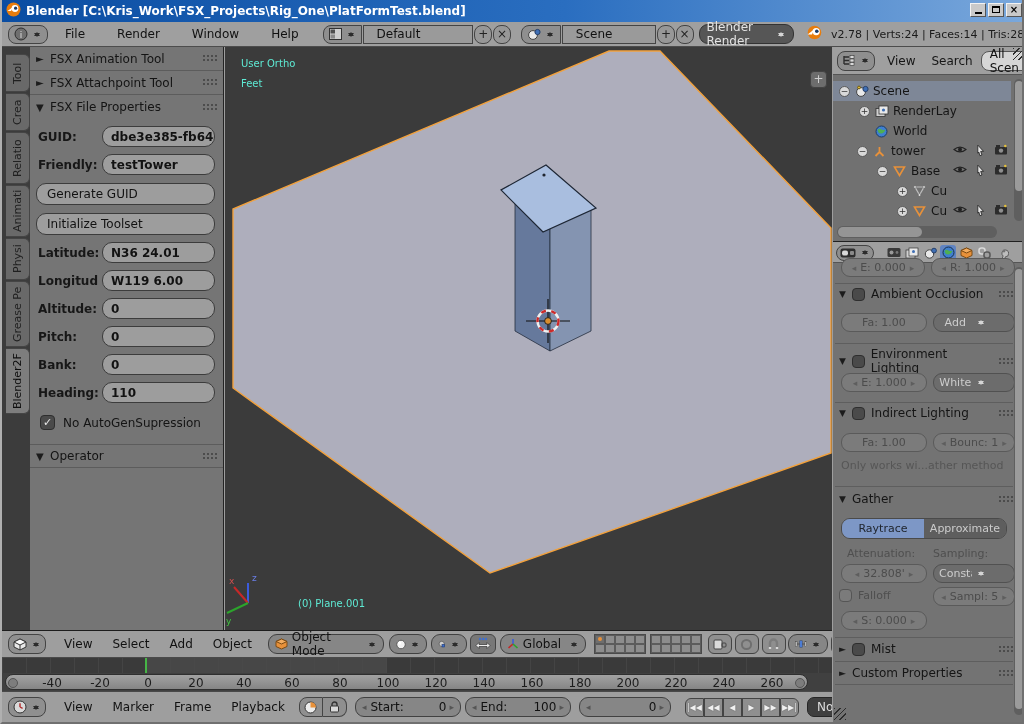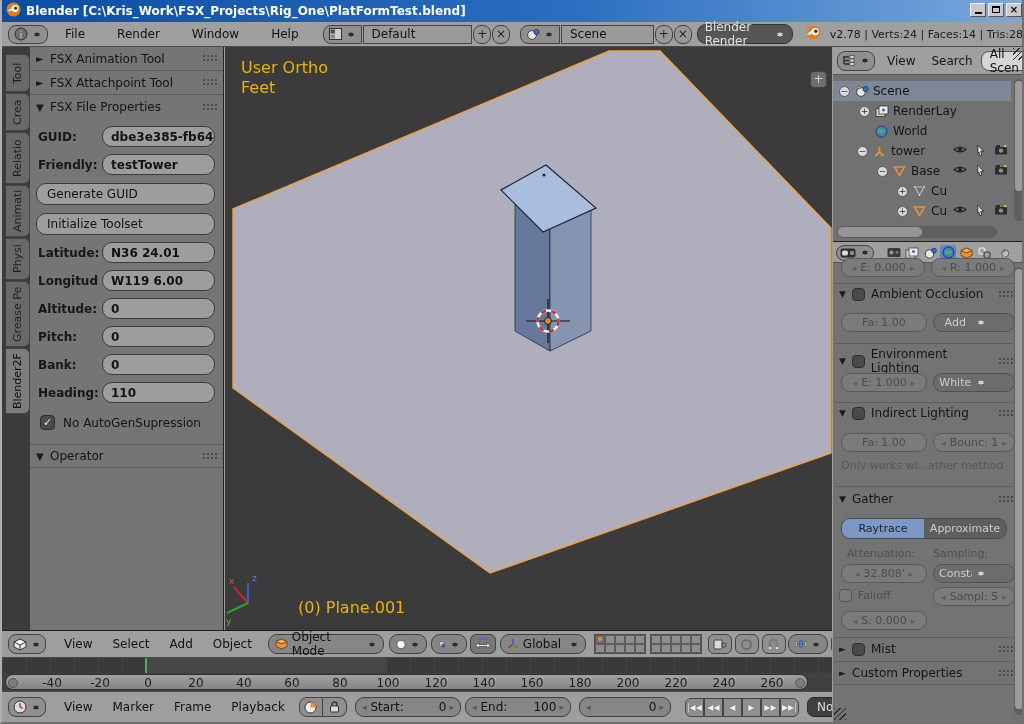--- a/index.html
+++ b/index.html
@@ -16,21 +16,21 @@
     font-size:10px;line-height:11px;text-align:center;color:#000;font-weight:bold;}
   .wbtn .minbar{display:block;width:7px;height:2px;background:#000;margin:8px auto 0;}
   .wbtn .maxbox{display:block;width:8px;height:7px;border:1px solid #000;border-top:2px solid #000;margin:2px auto 0;}
   
   .topheader{position:absolute;left:0;top:22px;width:1024px;height:25px;background:#9f9f9f;
     border-bottom:1px solid #4c4c4c;display:flex;align-items:center;font-size:12px;color:#111;}
   .menuitem{padding:0 16px;cursor:default;}
   .roundbtn{height:19px;background:#8f8f8f;border:1px solid #444;border-radius:8px;
     display:flex;align-items:center;padding:0 5px;margin:0 1px;}
   .idfield{height:19px;background:#9a9a9a;border:1px solid #444;display:flex;align-items:center;
-    padding:0 8px;color:#111;}
+    padding:0 13px;color:#111;}
   .sqbtn{width:21px;height:19px;background:#979797;border:1px solid #444;border-radius:8px;
     display:flex;align-items:center;justify-content:center;color:#222;font-size:12px;margin-left:1px;}
   .grp-l{border-radius:8px 0 0 8px;}
   .darkdrop{height:20px;background:#565656;border:1px solid #333;border-radius:9px;color:#e3e3e3;
     display:flex;align-items:center;padding:0 7px;font-size:12px;}
   .stats{margin-left:8px;font-size:11px;color:#1b1b1b;white-space:nowrap;overflow:hidden;}
   .ud{width:9px;height:11px;position:relative;margin-left:5px;flex:none;}
   .ud::before{content:'';position:absolute;left:1px;top:0;border:3px solid transparent;border-bottom:4px solid #2c2c2c;}
   .ud::after{content:'';position:absolute;left:1px;bottom:0;border:3px solid transparent;border-top:4px solid #2c2c2c;}
   .ud.light::before{border-bottom-color:#d5d5d5;}
@@ -51,21 +51,21 @@
   .flabel{width:64px;flex:none;color:#171717;}
   .cap{flex:1;height:21px;background:#9d9d9d;border:1px solid #3c3c3c;border-radius:10px;
     display:flex;align-items:center;padding:0 8px;color:#121212;overflow:hidden;white-space:nowrap;}
   .wbutton{margin:8px 8px 0 6px;height:22px;background:#9d9d9d;border:1px solid #3c3c3c;border-radius:10px;
     display:flex;align-items:center;padding:0 10px;color:#121212;}
   .chkrow{display:flex;align-items:center;margin:12px 8px 0 10px;}
   .chk{width:15px;height:15px;background:#4a4a4a;border:1px solid #2e2e2e;border-radius:4px;
     color:#e8e8e8;font-size:11px;line-height:14px;text-align:center;margin-right:8px;}
   
   .viewport{position:absolute;left:223px;top:47px;width:607px;height:583px;background:#3b3b3b;overflow:hidden;}
-  .ovl{position:absolute;color:#eab308;font-size:16px;text-align:center;}
+  .ovl{position:absolute;color:#5eead4;font-size:10px;text-align:center;}
   .plusbtn{position:absolute;right:5px;top:24px;width:17px;height:17px;background:#6d6d6d;
     border:1px solid #434343;border-radius:4px;color:#cfcfcf;font-size:12px;line-height:15px;text-align:center;}
   
   .v3hdr{position:absolute;left:0;top:630px;width:830px;height:28px;background:#9e9e9e;
     border-top:1px solid #1d1d1d;border-bottom:1px solid #4a4a4a;display:flex;align-items:center;
     font-size:12px;color:#111;overflow:hidden;}
   .ebtn{height:20px;background:#8f8f8f;border:1px solid #444;border-radius:8px;display:flex;
     align-items:center;padding:0 4px;margin-left:6px;flex:none;}
   .hmenu{padding:0 10px;flex:none;}
   .drop{height:20px;background:#868686;border:1px solid #414141;border-radius:9px;display:flex;

